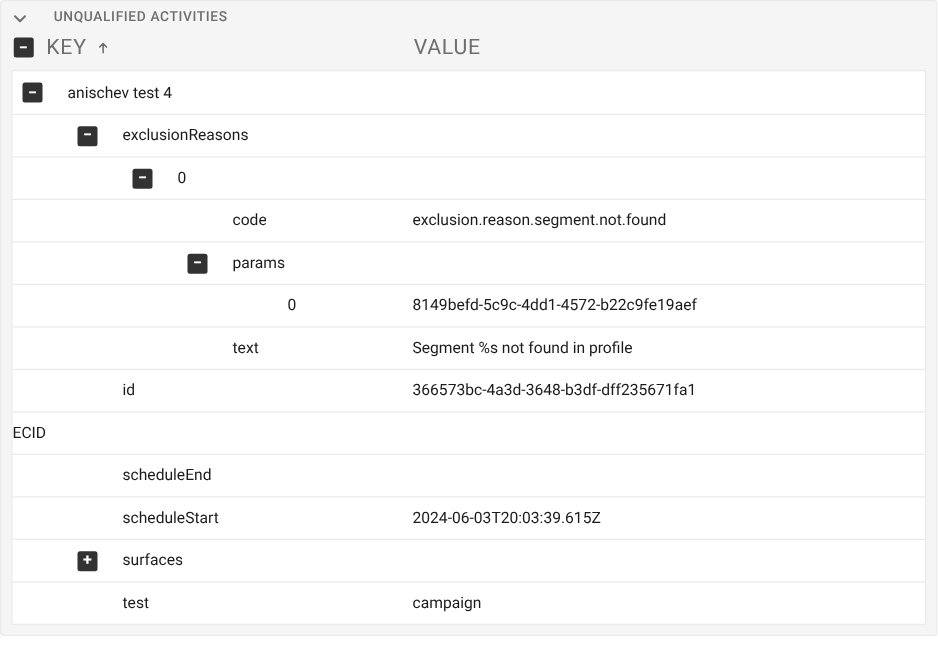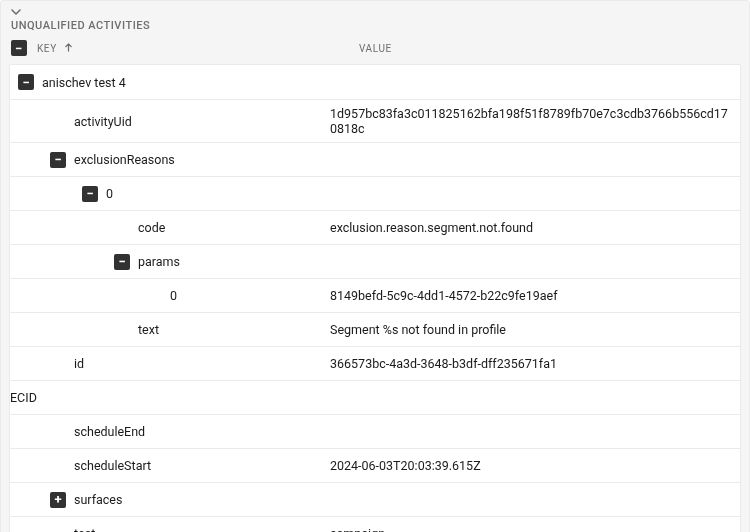--- a/index.html
+++ b/index.html
@@ -11,39 +11,37 @@
     width: 750px;
   }
   .panel {
     background: #f5f5f5;
     border: 1px solid #eaeaea;
     border-radius: 3px;
     padding-bottom: 4px;
   }
   .section-header {
     display: flex;
-    align-items: flex-start;
-    gap: 2px;
+    align-items: flex-end;
+    gap: 22px;
     padding: 6px 10px 4px 10px;
     color: #6e6e6e;
     font-size: 11px;
     letter-spacing: 0.5px;
     font-weight: 500;
-    flex-direction: column;
   }
   .chev { width:10px; height:10px; display:inline-block; }
   .chev svg { width:100%; height:100%; display:block; }
   .col-header {
     display: flex;
     align-items: center;
     padding: 4px 10px 8px 10px;
     color: #6e6e6e;
-    font-size: 10px;
+    font-size: 17px;
     letter-spacing: 0.6px;
-    gap: 28px;
   }
   .col-header .left { width: 320px; display:flex; align-items:center; gap:10px; }
   .col-header .right { flex:1; }
   .sort-arrow { width:9px; height:9px; display:inline-block; margin-left:4px; }
   .sort-arrow svg{width:100%;height:100%;display:block;}
   .toggle {
     width:16px; height:16px;
     display:inline-flex; align-items:center; justify-content:center;
     background:#323232; color:#fff;
     border-radius:2px;
@@ -65,21 +63,21 @@
     display:flex;
     align-items:center;
     min-height:34px;
     border-top:1px solid #eaeaea;
     padding: 6px 0;
   }
   .row:first-child { border-top:none; }
   .key-cell {
     display:flex;
     align-items:center;
-    gap:8px;
+    gap:20px;
     padding-left: 8px;
     width: 320px;
     flex:none;
   }
   .key-cell .label { color:#1b1b1b; white-space:nowrap; overflow:hidden; text-overflow:ellipsis; }
   .val-cell {
     flex:1;
     color:#1b1b1b;
     padding-right:12px;
     word-break:break-all;
@@ -122,28 +120,20 @@
       <div class="row">
         <div class="key-cell">
           <span class="toggle minus"></span>
           <span class="label">anischev test 4</span>
         </div>
         <div class="val-cell"></div>
       </div>
       <div class="row">
         <div class="key-cell">
           <span class="indent"></span>
-          <span class="spacer-toggle"></span>
-          <span class="label">activityUid</span>
-        </div>
-        <div class="val-cell">1d957bc83fa3c011825162bfa198f51f8789fb70e7c3cdb3766b556cd170818c</div>
-      </div>
-      <div class="row">
-        <div class="key-cell">
-          <span class="indent"></span>
           <span class="toggle minus"></span>
           <span class="label">exclusionReasons</span>
         </div>
         <div class="val-cell"></div>
       </div>
       <div class="row">
         <div class="key-cell">
           <span class="indent"></span>
           <span class="indent"></span>
           <span class="toggle minus"></span>

